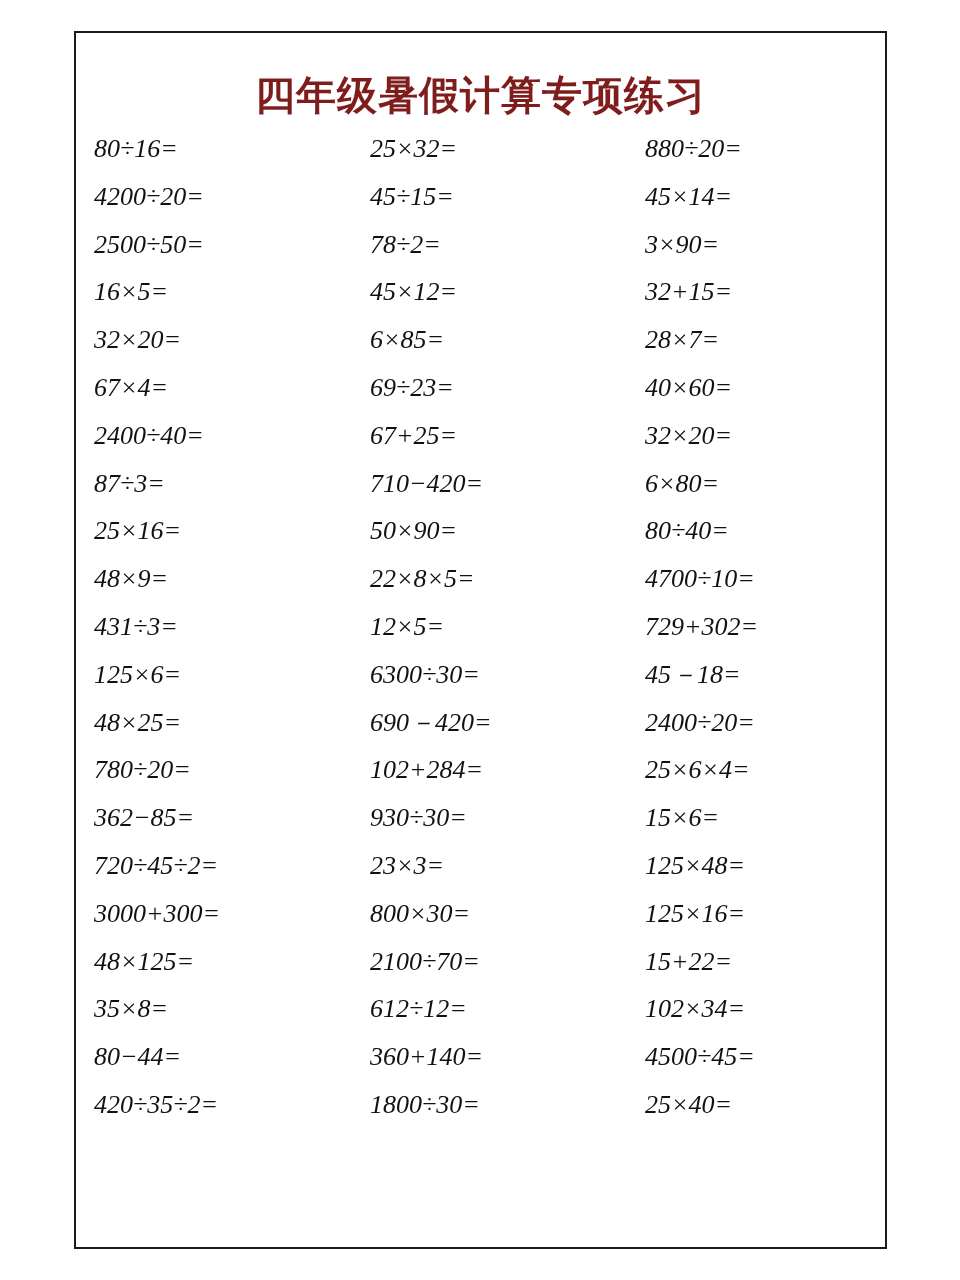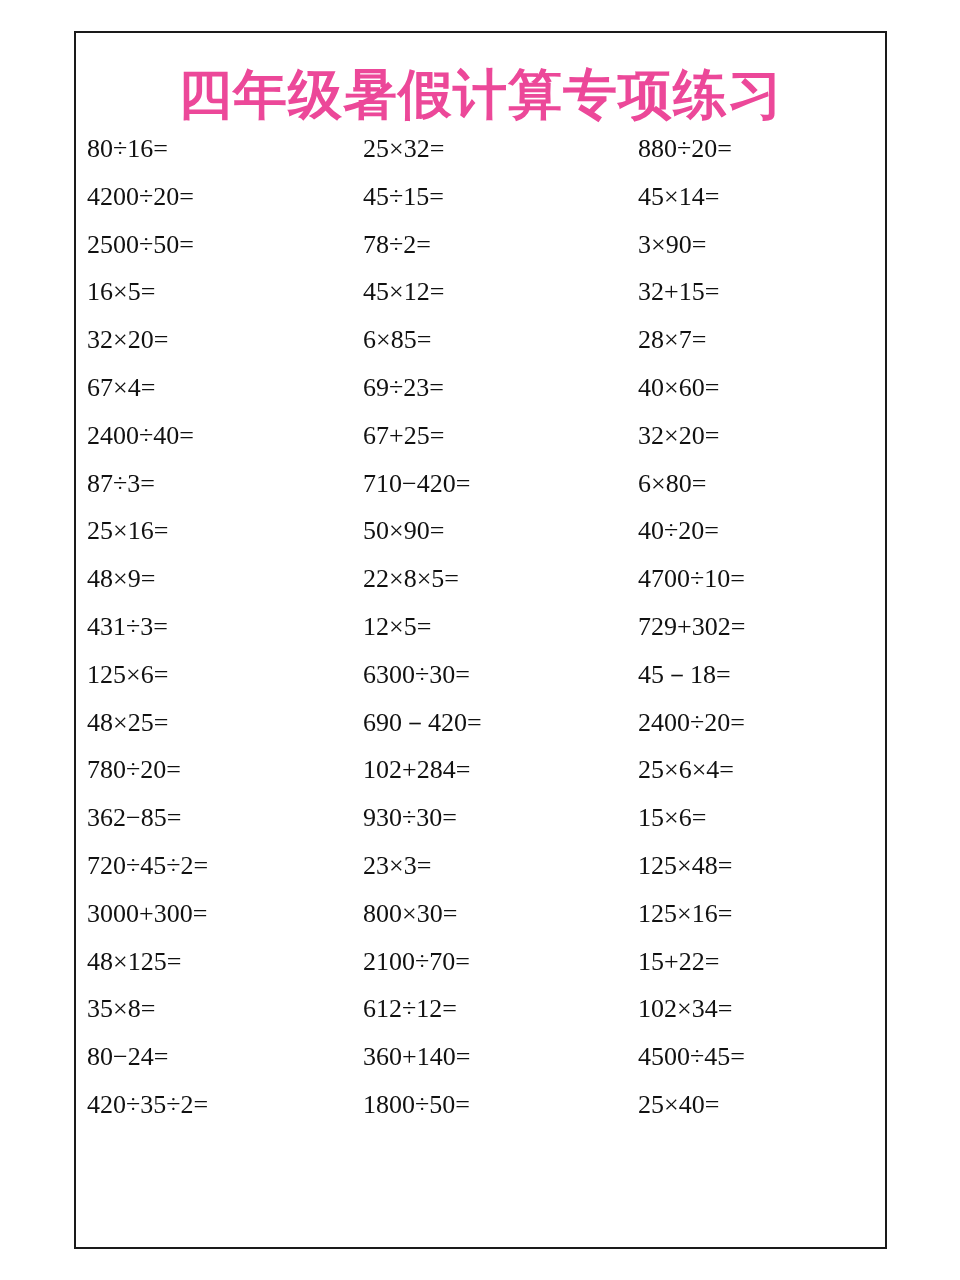--- a/index.html
+++ b/index.html
@@ -25,30 +25,31 @@
       box-sizing: content-box;
     }
     .title {
       position: absolute;
       left: 0;
       right: 0;
       top: 36px;
       text-align: center;
       font-family: "DejaVu Sans", "Liberation Sans", sans-serif;
       font-weight: bold;
-      font-size: 54px;
+      font-size: 40px;
       line-height: 52px;
       letter-spacing: 1px;
-      color: #ec4899;
+      color: #7f1d1d;
     }
     .grid {
       position: absolute;
-      left: 4px;
+      left: 11px;
       top: 97px;
       width: 809px;
+      font-style: italic;
     }
     .row {
       position: relative;
       height: 47.8px;
     }
     .cell {
       position: absolute;
       top: 0;
       font-size: 26px;
       line-height: 38px;
@@ -101,21 +102,21 @@
         <div class="cell c2">32×20=</div>
       </div>
       <div class="row">
         <div class="cell c0">87÷3=</div>
         <div class="cell c1">710−420=</div>
         <div class="cell c2">6×80=</div>
       </div>
       <div class="row">
         <div class="cell c0">25×16=</div>
         <div class="cell c1">50×90=</div>
-        <div class="cell c2">40÷20=</div>
+        <div class="cell c2">80÷40=</div>
       </div>
       <div class="row">
         <div class="cell c0">48×9=</div>
         <div class="cell c1">22×8×5=</div>
         <div class="cell c2">4700÷10=</div>
       </div>
       <div class="row">
         <div class="cell c0">431÷3=</div>
         <div class="cell c1">12×5=</div>
         <div class="cell c2">729+302=</div>
@@ -154,23 +155,23 @@
         <div class="cell c0">48×125=</div>
         <div class="cell c1">2100÷70=</div>
         <div class="cell c2">15+22=</div>
       </div>
       <div class="row">
         <div class="cell c0">35×8=</div>
         <div class="cell c1">612÷12=</div>
         <div class="cell c2">102×34=</div>
       </div>
       <div class="row">
-        <div class="cell c0">80−24=</div>
+        <div class="cell c0">80−44=</div>
         <div class="cell c1">360+140=</div>
         <div class="cell c2">4500÷45=</div>
       </div>
       <div class="row">
         <div class="cell c0">420÷35÷2=</div>
-        <div class="cell c1">1800÷50=</div>
+        <div class="cell c1">1800÷30=</div>
         <div class="cell c2">25×40=</div>
       </div>
     </div>
 </div>
 
 </body></html>

